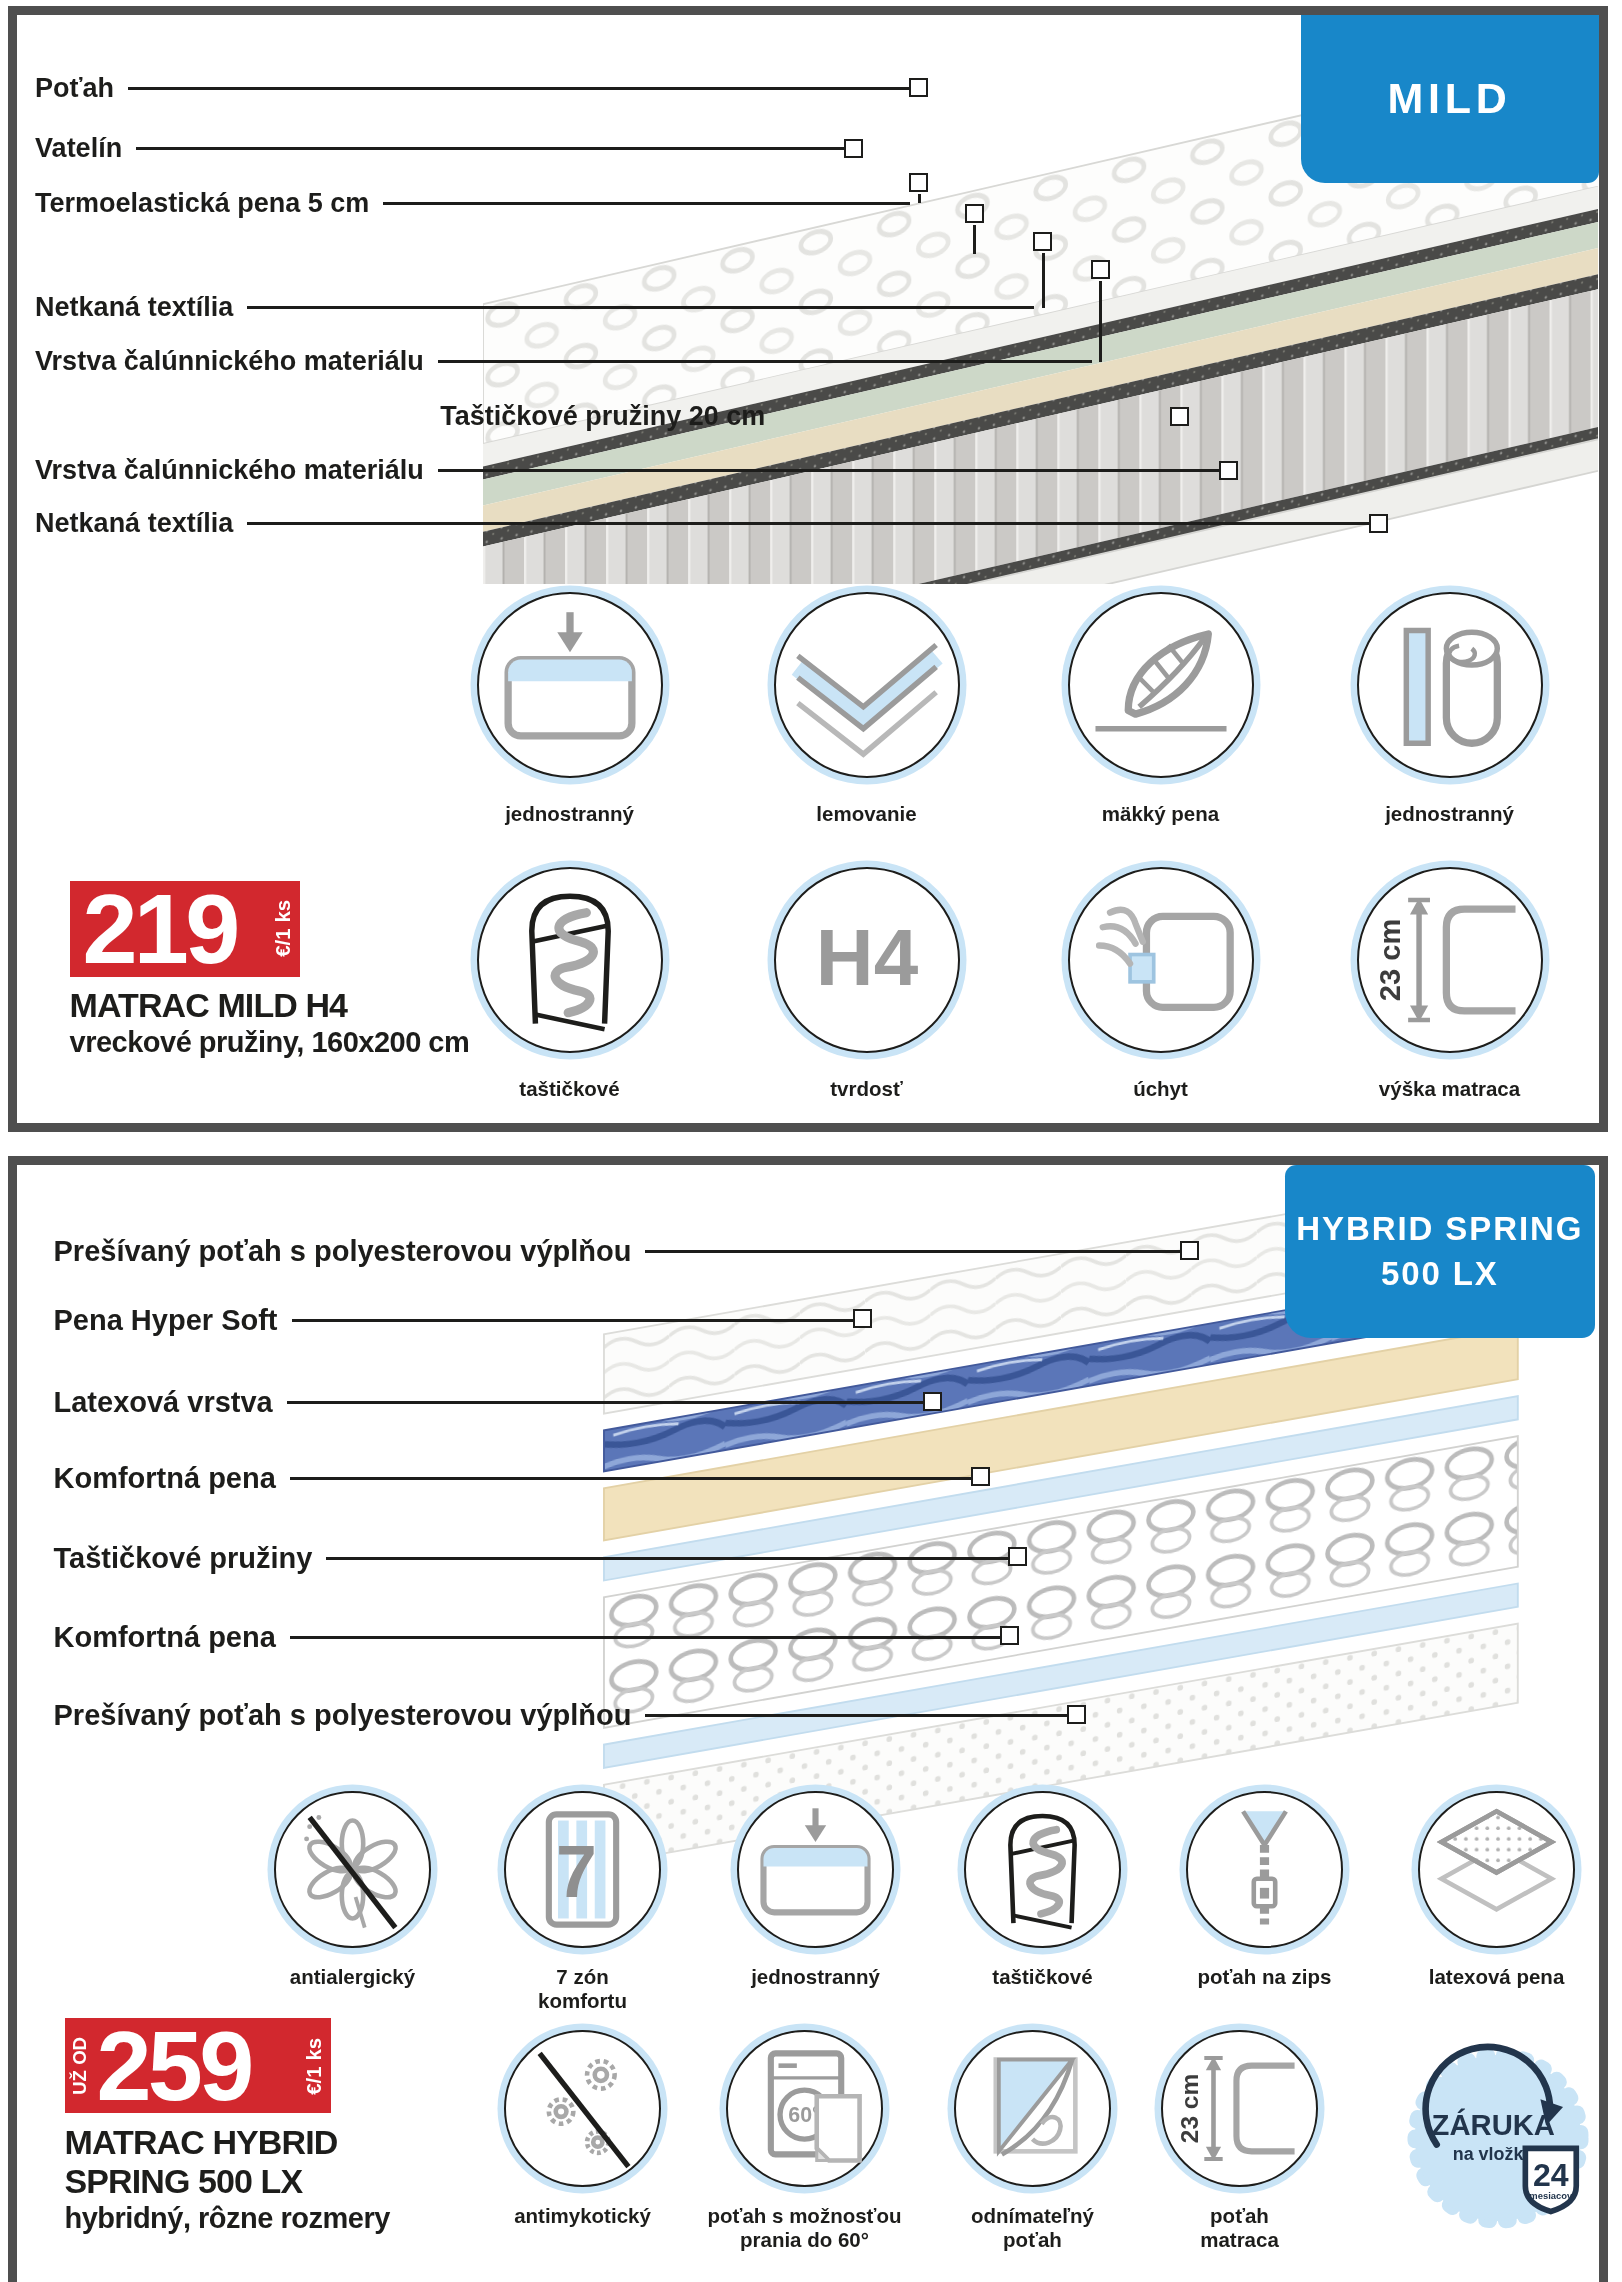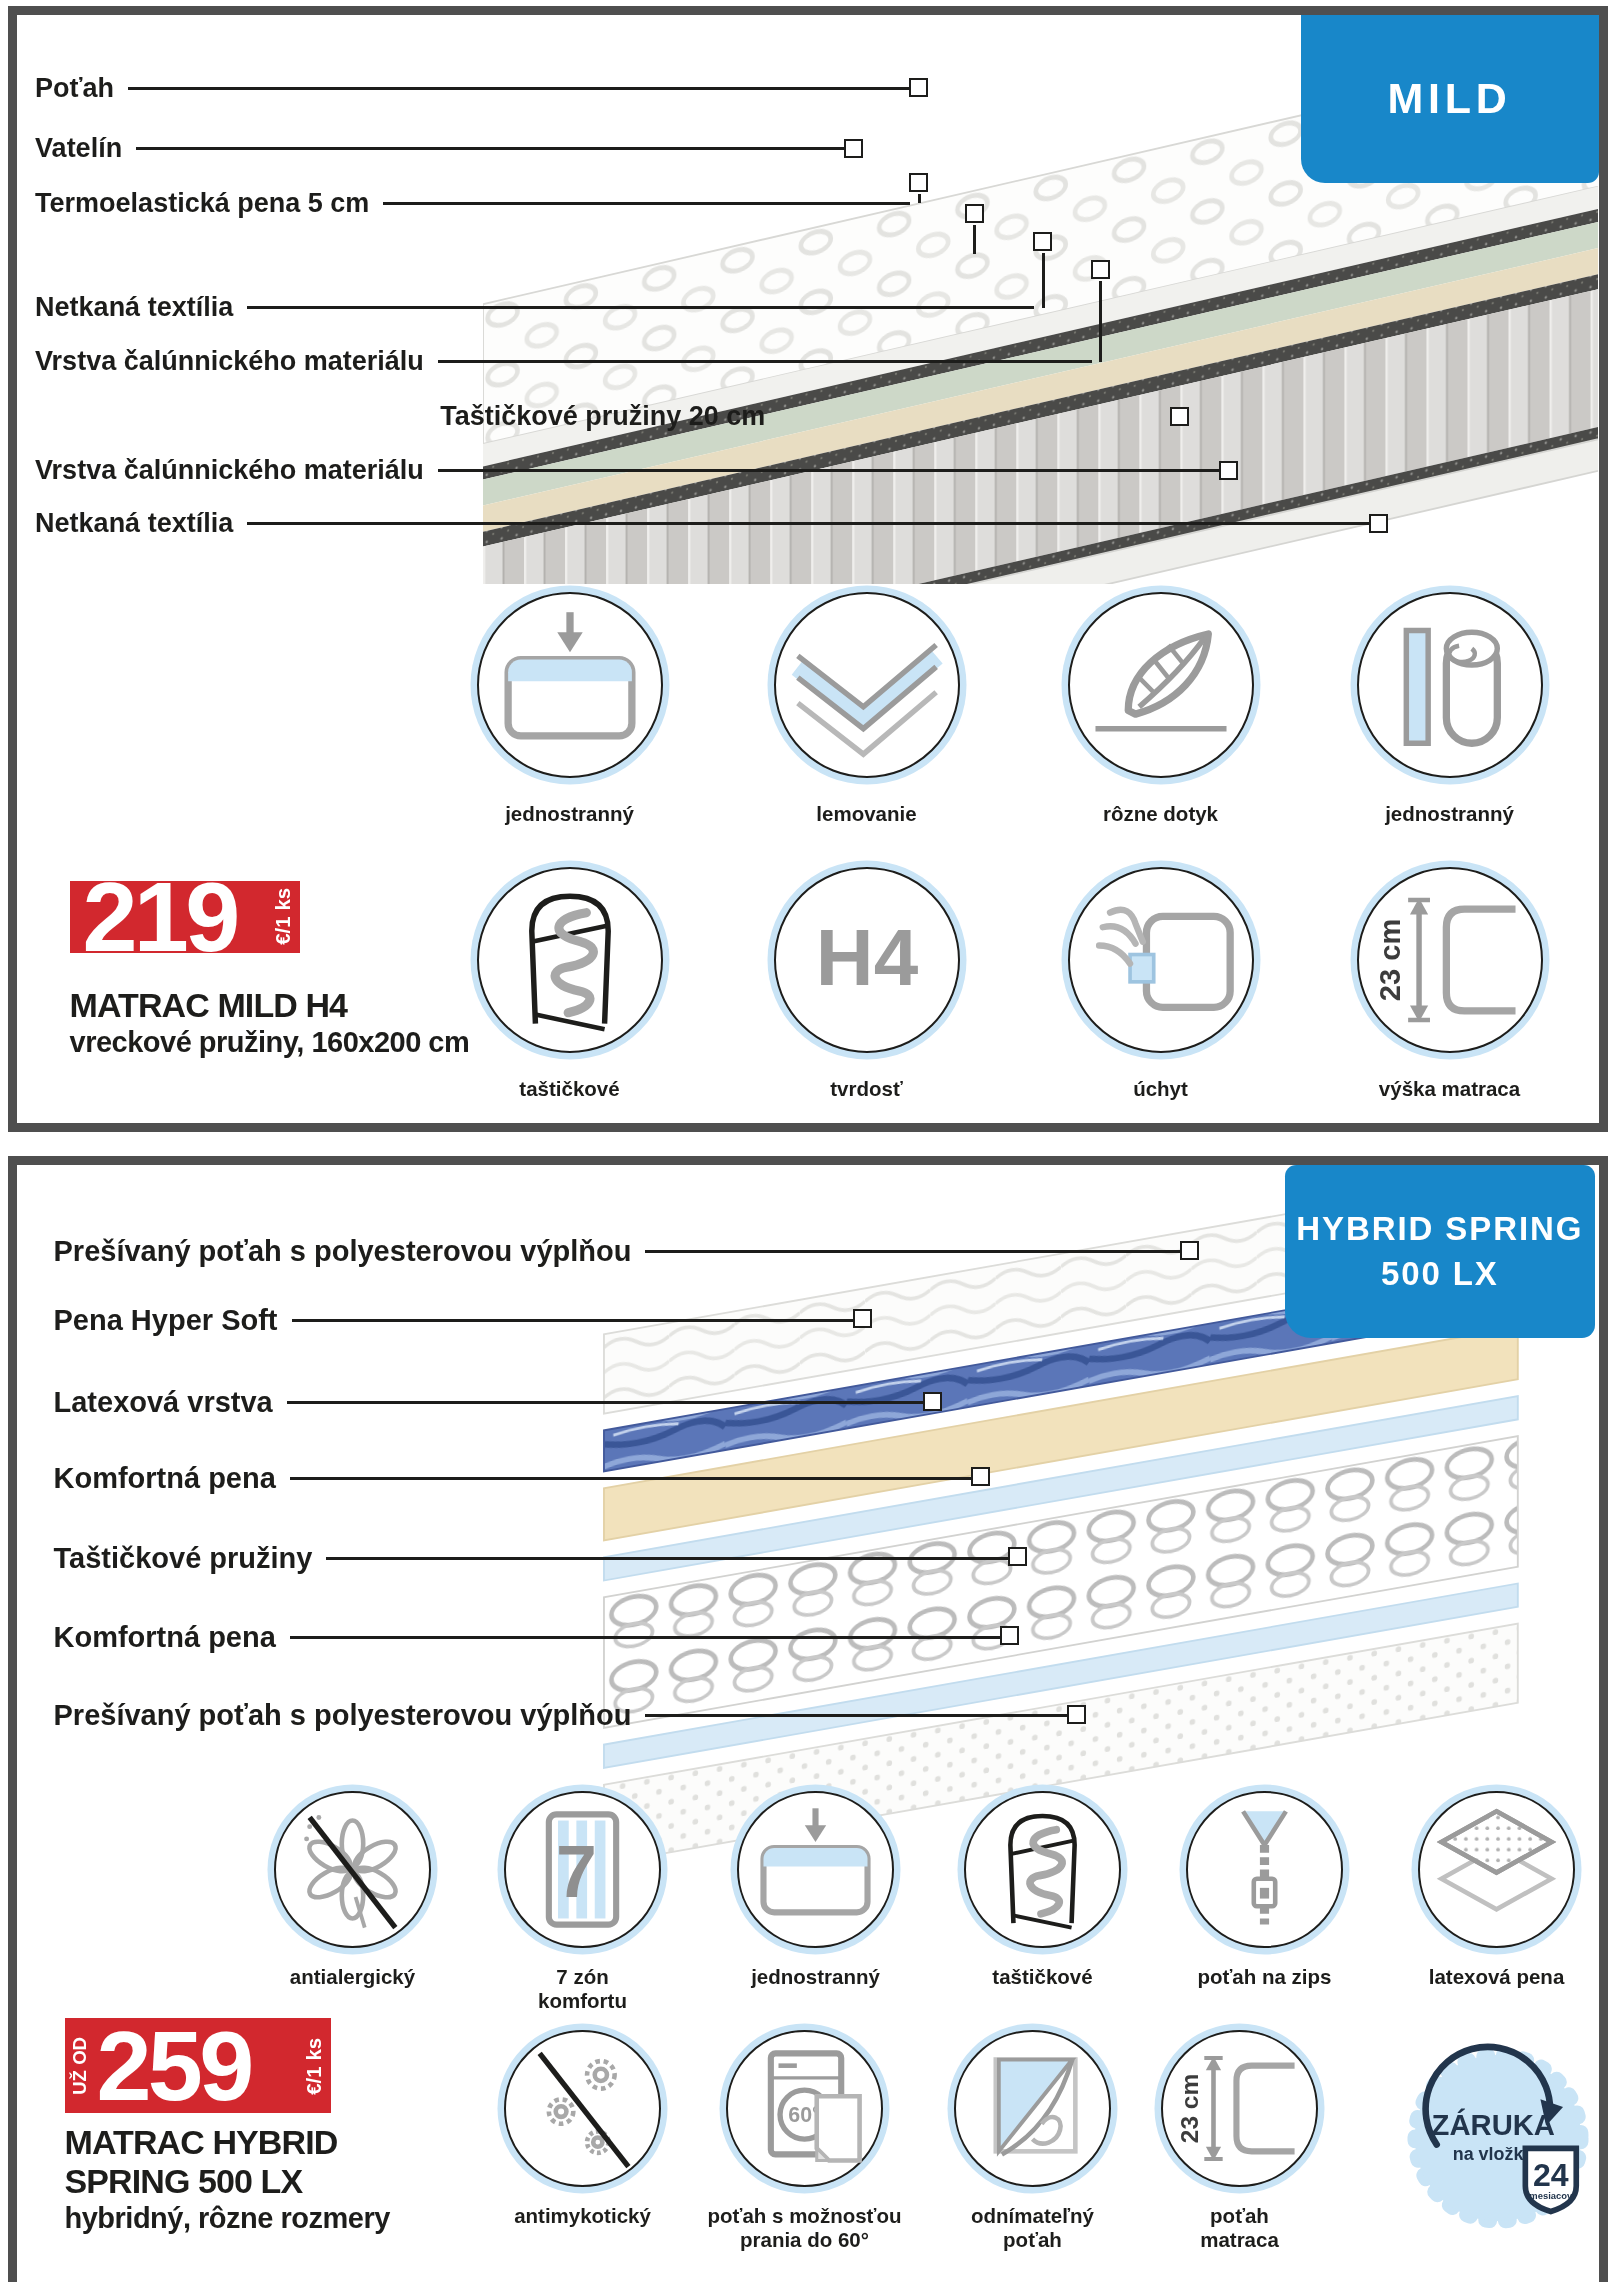--- a/index.html
+++ b/index.html
@@ -153,21 +153,21 @@
     </div>
     <div class="feat big" style="left:1022px;top:577px;">
       <div class="circ">
         <svg viewBox="0 0 100 100">
           <path d="M32,64 C32,44 50,28 76,22 C74,44 58,60 36,66 Z" fill="#fff" stroke="#9b9b9b" stroke-width="4" stroke-linejoin="round"></path>
           <path d="M38,62 C52,50 64,38 74,24" stroke="#9b9b9b" stroke-width="3" fill="none"></path>
           <path d="M46,54 l-8,-8 M54,46 l-8,-10 M62,38 l-8,-10" stroke="#9b9b9b" stroke-width="2.5" fill="none"></path>
           <path d="M14,74 H86" stroke="#9b9b9b" stroke-width="3"></path>
         </svg>
       </div>
-      <div class="flabel">rôzne dotyk</div>
+      <div class="flabel">mäkký pena</div>
     </div>
     <div class="feat big" style="left:1311px;top:577px;">
       <div class="circ">
         <svg viewBox="0 0 100 100">
           <path d="M26,20 h12 v62 h-12 z" fill="#c9e4f6" stroke="#9b9b9b" stroke-width="3"></path>
           <rect x="48" y="24" width="28" height="58" rx="14" fill="#fff" stroke="#9b9b9b" stroke-width="4"></rect>
           <ellipse cx="62" cy="30" rx="14" ry="9" fill="#fff" stroke="#9b9b9b" stroke-width="3"></ellipse>
           <path d="M62,30 a7,4.5 0 1 1 -7,-1.5" fill="none" stroke="#9b9b9b" stroke-width="2.5"></path>
         </svg>
       </div>
@@ -209,21 +209,21 @@
           <path d="M27,17 h12 M27,83 h12" stroke="#9b9b9b" stroke-width="2.5"></path>
           <polygon points="33,16 28,25 38,25" fill="#9b9b9b"></polygon>
           <polygon points="33,84 28,75 38,75" fill="#9b9b9b"></polygon>
           <text x="17" y="50" transform="rotate(-90 17 50)" text-anchor="middle" dominant-baseline="central" font-size="16" font-weight="bold" fill="#3c3c3c" font-family="Liberation Sans, sans-serif">23 cm</text>
           <path d="M86,22 H58 Q48,22 48,32 V68 Q48,78 58,78 H86" fill="none" stroke="#a5a5a5" stroke-width="4"></path>
         </svg>
       </div>
       <div class="flabel">výška matraca</div>
     </div>
 
-    <div class="pricebox" style="left:53px;top:866px;width:230px;height:72px;">
+    <div class="pricebox" style="left:53px;top:866px;width:230px;height:96px;">
       <span class="amt">219</span>
       <span class="vunit">€/1 ks</span>
     </div>
     <div class="pname" style="left:53px;top:971px;">MATRAC MILD H4</div>
     <div class="pdesc" style="left:53px;top:1011px;">vreckové pružiny, 160x200 cm</div>
   </div>
 
   <div class="panel" id="panel2">
 
     <svg class="mattress m2" viewBox="0 0 1096 745" aria-hidden="true">

